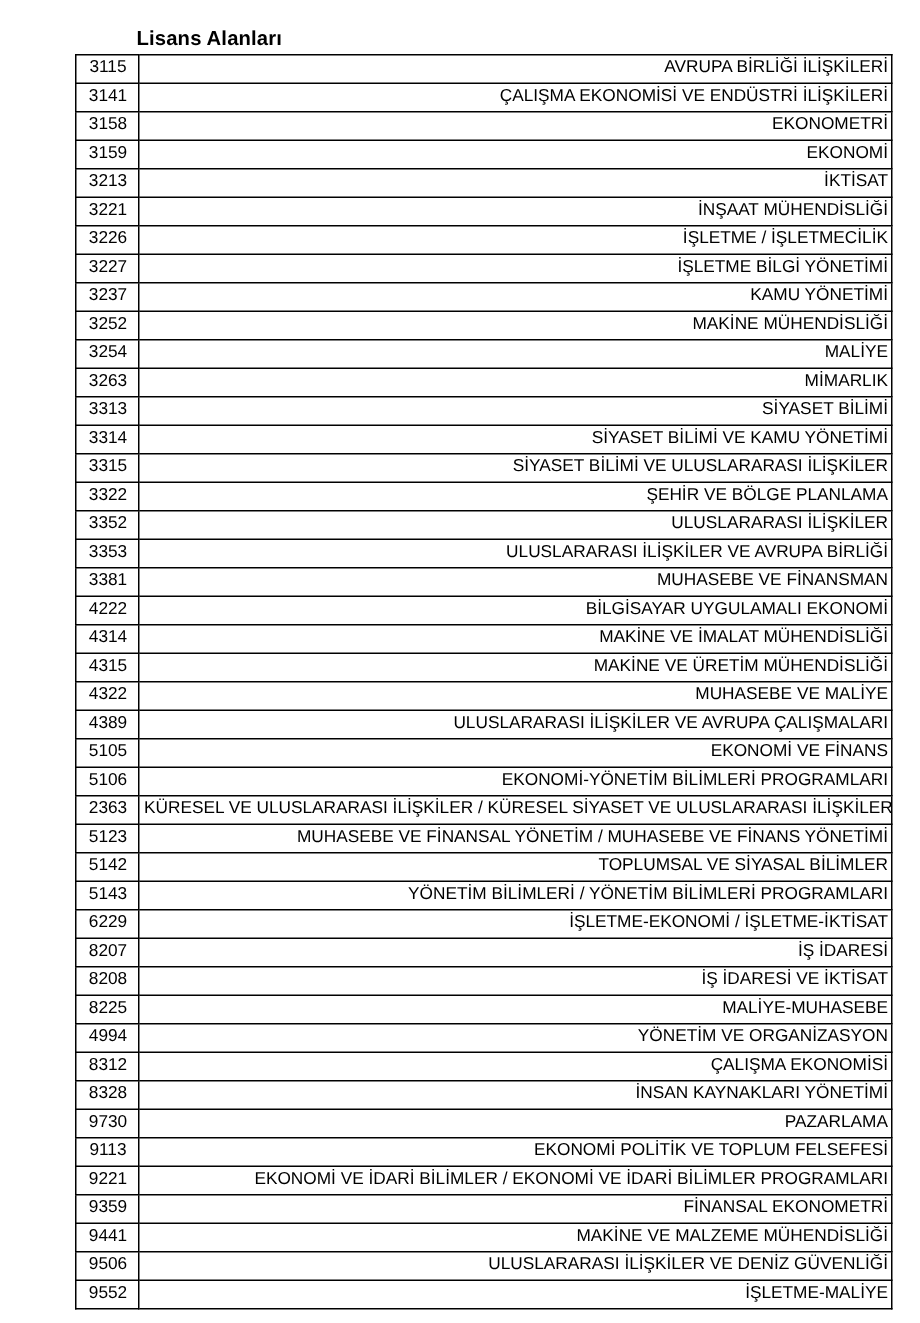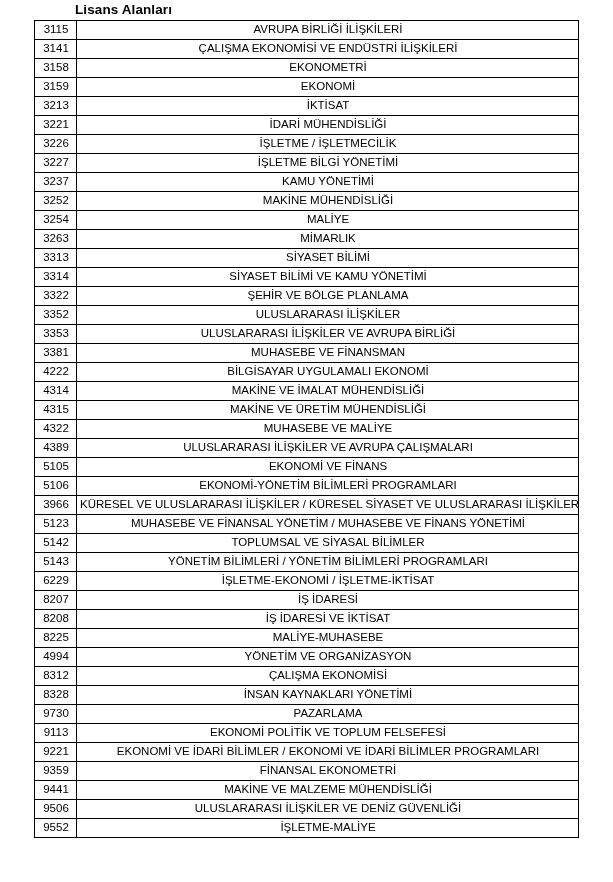--- a/index.html
+++ b/index.html
@@ -12,21 +12,21 @@
     height: 882px;
     font-family: "Liberation Sans", sans-serif;
     color: #000000;
     overflow: hidden;
   }
   .page {
     width: 501px;
     height: 882px;
     position: relative;
     box-sizing: border-box;
-    padding: 0;
+    padding: 16px;
   }
   .title {
     font-size: 13.5px;
     font-weight: bold;
     color: #000;
     padding: 2px 0 3px 75px;
     letter-spacing: 0.1px;
   }
   table.list {
     border-collapse: collapse;
@@ -44,21 +44,21 @@
     white-space: nowrap;
     overflow: hidden;
   }
   td.code {
     width: 36px;
     text-align: center;
     padding-right: 4px;
     border-right: 1px solid #000;
   }
   td.name {
-    text-align: center;
+    text-align: right;
     padding-left: 4px;
   }
 </style>
 </head>
 <body>
 
 <div class="page">
   <div class="title">Lisans Alanları</div>
   <table class="list">
     <tbody>
@@ -77,21 +77,21 @@
         <tr>
           <td class="code">3159</td>
           <td class="name">EKONOMİ</td>
         </tr>
         <tr>
           <td class="code">3213</td>
           <td class="name">İKTİSAT</td>
         </tr>
         <tr>
           <td class="code">3221</td>
-          <td class="name">İDARİ MÜHENDİSLİĞİ</td>
+          <td class="name">İNŞAAT MÜHENDİSLİĞİ</td>
         </tr>
         <tr>
           <td class="code">3226</td>
           <td class="name">İŞLETME / İŞLETMECİLİK</td>
         </tr>
         <tr>
           <td class="code">3227</td>
           <td class="name">İŞLETME BİLGİ YÖNETİMİ</td>
         </tr>
         <tr>
@@ -112,20 +112,24 @@
         </tr>
         <tr>
           <td class="code">3313</td>
           <td class="name">SİYASET BİLİMİ</td>
         </tr>
         <tr>
           <td class="code">3314</td>
           <td class="name">SİYASET BİLİMİ VE KAMU YÖNETİMİ</td>
         </tr>
         <tr>
+          <td class="code">3315</td>
+          <td class="name">SİYASET BİLİMİ VE ULUSLARARASI İLİŞKİLER</td>
+        </tr>
+        <tr>
           <td class="code">3322</td>
           <td class="name">ŞEHİR VE BÖLGE PLANLAMA</td>
         </tr>
         <tr>
           <td class="code">3352</td>
           <td class="name">ULUSLARARASI İLİŞKİLER</td>
         </tr>
         <tr>
           <td class="code">3353</td>
           <td class="name">ULUSLARARASI İLİŞKİLER VE AVRUPA BİRLİĞİ</td>
@@ -156,21 +160,21 @@
         </tr>
         <tr>
           <td class="code">5105</td>
           <td class="name">EKONOMİ VE FİNANS</td>
         </tr>
         <tr>
           <td class="code">5106</td>
           <td class="name">EKONOMİ-YÖNETİM BİLİMLERİ PROGRAMLARI</td>
         </tr>
         <tr>
-          <td class="code">3966</td>
+          <td class="code">2363</td>
           <td class="name">KÜRESEL VE ULUSLARARASI İLİŞKİLER / KÜRESEL SİYASET VE ULUSLARARASI İLİŞKİLER</td>
         </tr>
         <tr>
           <td class="code">5123</td>
           <td class="name">MUHASEBE VE FİNANSAL YÖNETİM / MUHASEBE VE FİNANS YÖNETİMİ</td>
         </tr>
         <tr>
           <td class="code">5142</td>
           <td class="name">TOPLUMSAL VE SİYASAL BİLİMLER</td>
         </tr>

